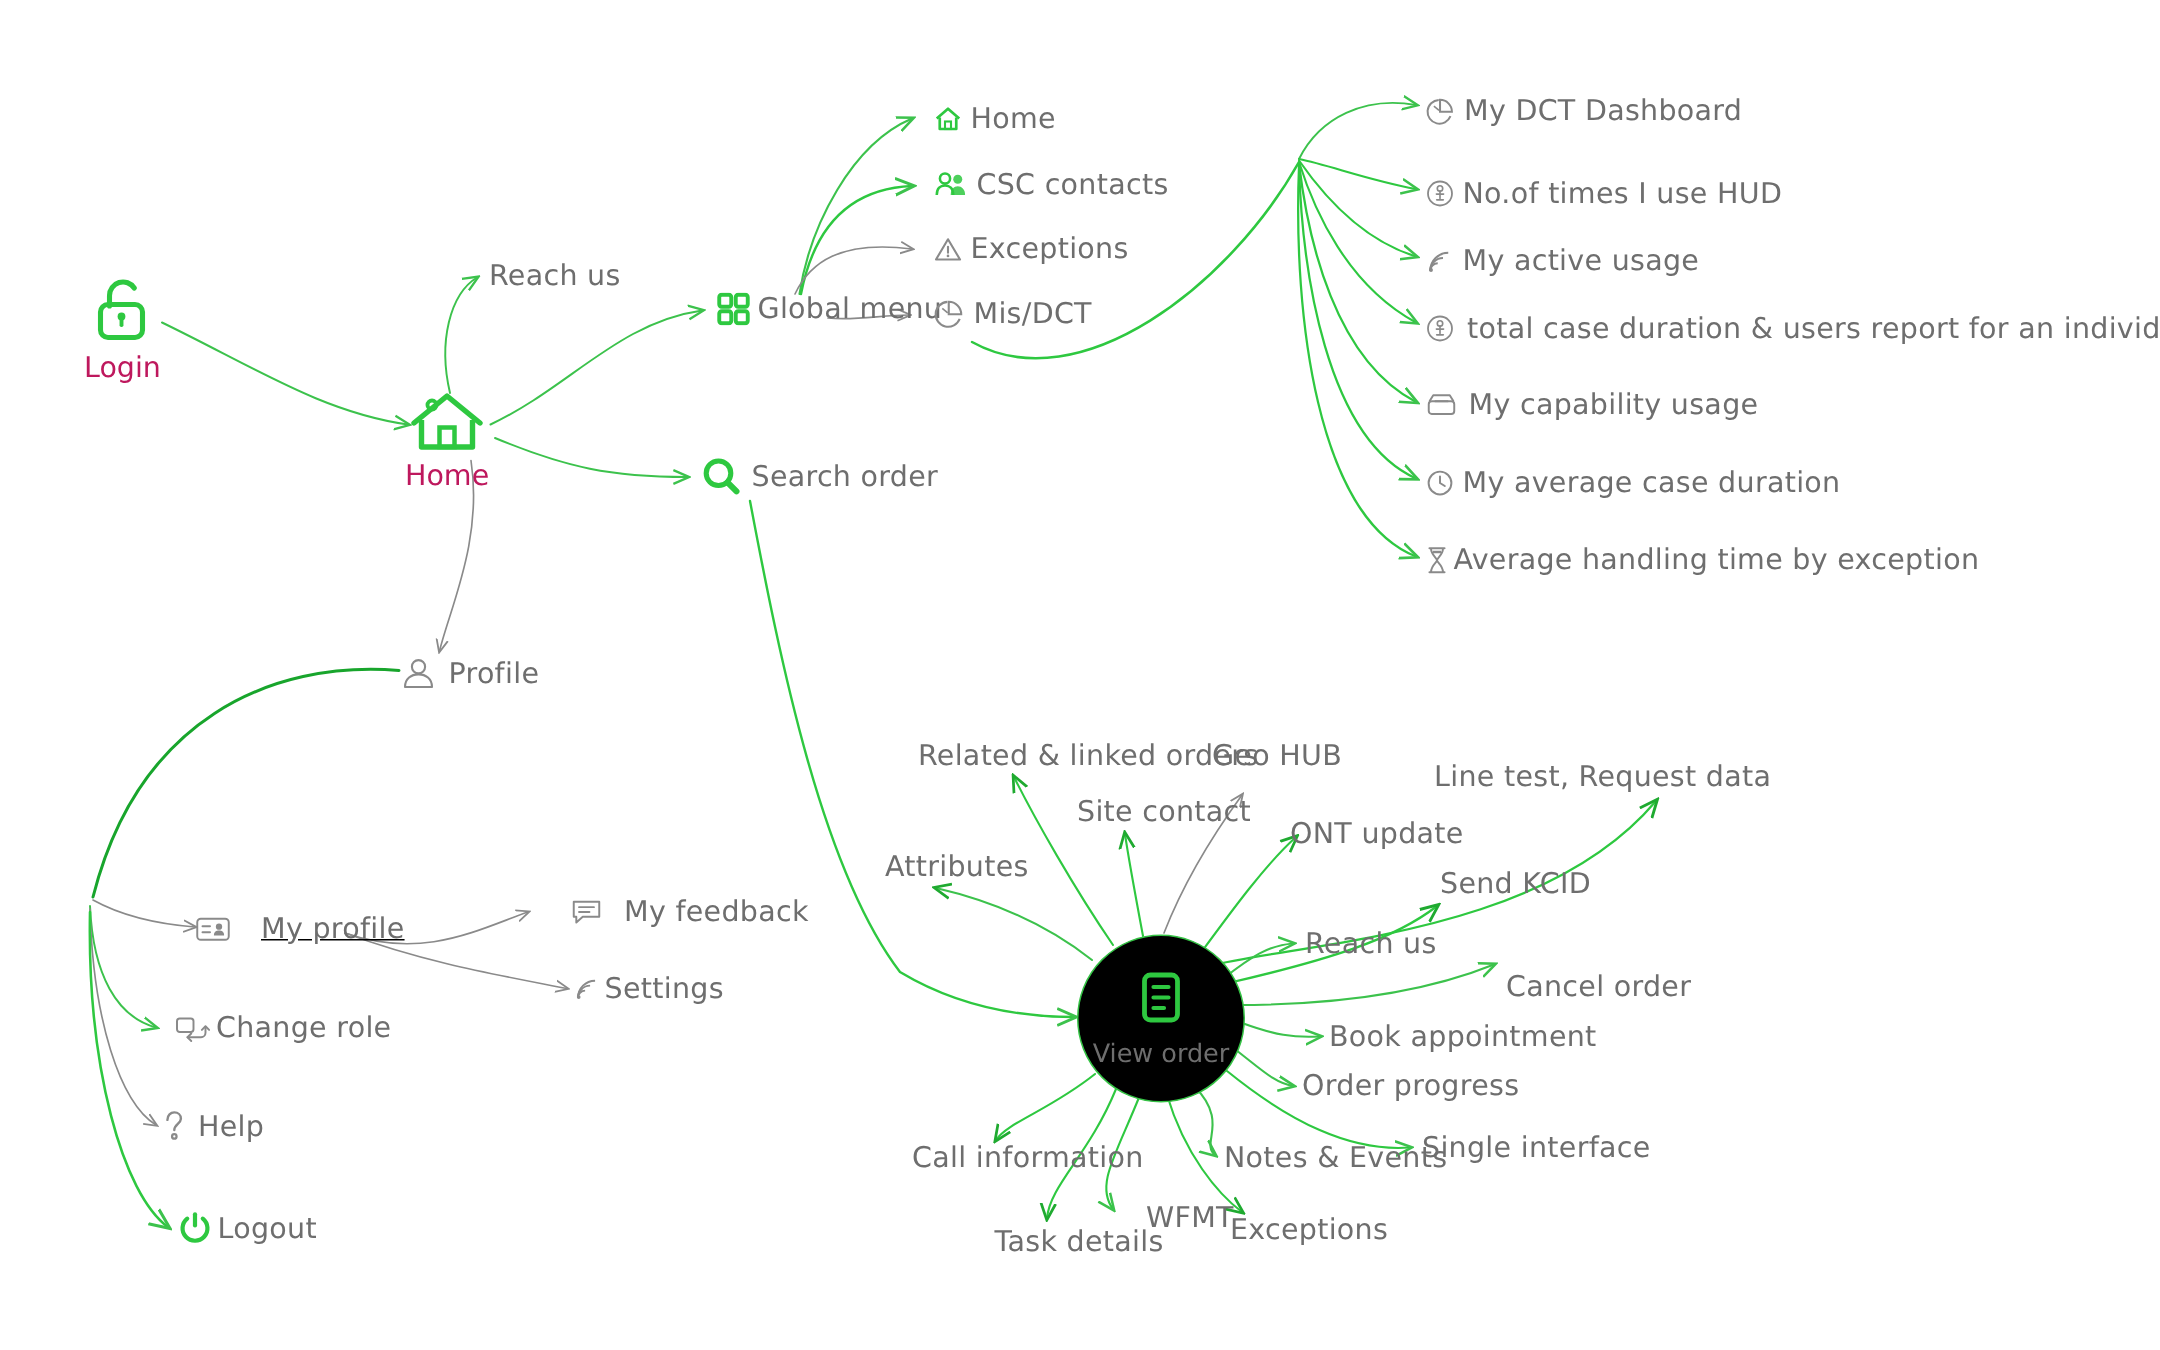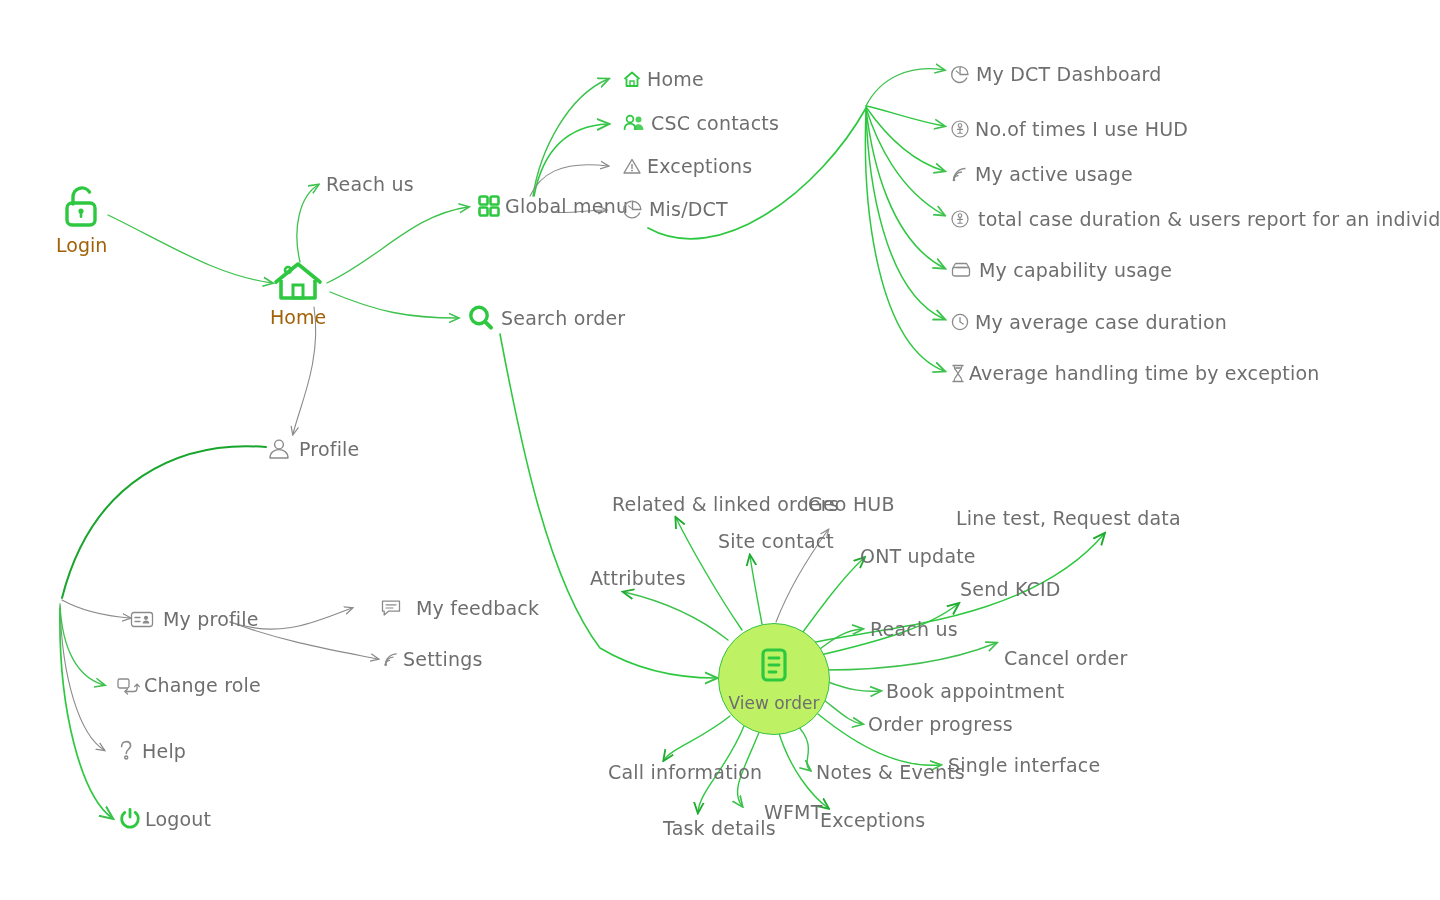--- a/index.html
+++ b/index.html
@@ -8,26 +8,26 @@
     font-family:"DejaVu Sans","Liberation Sans",sans-serif;
   }
   #canvas{position:absolute;inset:0;width:1440px;height:900px;}
   svg.edges{position:absolute;left:0;top:0;width:1440px;height:900px;pointer-events:none;}
   .node{position:absolute;display:flex;align-items:center;gap:5px;white-space:nowrap;}
   .label{color:#6e6e6e;font-size:19px;letter-spacing:.2px;}
   .ico{display:inline-flex;align-items:center;justify-content:center;flex:none;}
   .gicon svg{display:block;}
   .hub{
     position:absolute;width:110px;height:110px;border-radius:50%;
-    border:1.6px solid #35c245;background:#bef264;
+    border:1.6px solid #35c245;background:#000000;
     display:flex;flex-direction:column;align-items:center;justify-content:center;gap:2px;
   }
   .hub .hublabel{color:#6e6e6e;font-size:17px;margin-top:2px;}
   .bignode{position:absolute;display:flex;flex-direction:column;align-items:center;}
-  .bignode .blabel{color:#a16207;font-size:19px;margin-top:2px;}
+  .bignode .blabel{color:#be185d;font-size:19px;margin-top:2px;}
 </style>
 </head>
 <body>
 
 <div id="canvas">
 
   <svg class="edges" viewBox="0 0 1440 900">
     <defs>
       <marker id="ag" markerWidth="9" markerHeight="9" refX="7" refY="4.5" orient="auto">
         <path d="M0,1 L8,4.5 L0,8" fill="none" stroke="#3cc24c" stroke-width="1.2"></path>
@@ -296,21 +296,21 @@
   <div class="node" style="left:266px;top:436px;gap:7px;">
     <span class="ico">
       <svg width="26" height="26" viewBox="0 0 26 26">
         <circle cx="13" cy="8.5" r="4.4" fill="none" stroke="#8a8a8a" stroke-width="1.4"></circle>
         <path d="M4 22 C4 16.4 8.2 13.6 13 13.6 C17.8 13.6 22 16.4 22 22 Z" fill="none" stroke="#8a8a8a" stroke-width="1.4" stroke-linejoin="round"></path>
       </svg>
     </span>
     <span class="label">Profile</span>
   </div>
 
-  <div class="node" style="left:130px;top:608px;gap:9px;">
+  <div class="node" style="left:130px;top:608px;gap:20px;text-decoration:underline;">
     <span class="ico">
       <svg width="24" height="19" viewBox="0 0 24 19">
         <rect x="1.5" y="2.5" width="21" height="14" rx="2.4" fill="none" stroke="#8a8a8a" stroke-width="1.3"></rect>
         <path d="M5 7.5 H10 M5 11.5 H10" stroke="#8a8a8a" stroke-width="1.3" stroke-linecap="round"></path>
         <circle cx="16" cy="7.8" r="2.1" fill="#8a8a8a"></circle>
         <path d="M12.6 13.6 C12.6 11.3 14.2 10.4 16 10.4 C17.8 10.4 19.4 11.3 19.4 13.6 Z" fill="#8a8a8a"></path>
       </svg>
     </span>
     <span class="label">My profile</span>
   </div>
@@ -342,21 +342,21 @@
       <svg width="24" height="20" viewBox="0 0 24 20">
         <rect x="2" y="4" width="11" height="9" rx="1.8" fill="none" stroke="#8a8a8a" stroke-width="1.3"></rect>
         <path d="M9 16.5 H18 A3 3 0 0 0 21 13.5 V9.5" fill="none" stroke="#8a8a8a" stroke-width="1.3" stroke-linecap="round"></path>
         <path d="M11.5 14 L9 16.5 L11.5 19" fill="none" stroke="#8a8a8a" stroke-width="1.3" stroke-linecap="round" stroke-linejoin="round"></path>
         <path d="M18.6 11.6 L21 9.2 L23.4 11.6" fill="none" stroke="#8a8a8a" stroke-width="1.3" stroke-linecap="round" stroke-linejoin="round"></path>
       </svg>
     </span>
     <span class="label">Change role</span>
   </div>
 
-  <div class="node" style="left:118px;top:739px;gap:8px;">
+  <div class="node" style="left:108px;top:739px;gap:8px;">
     <span class="ico">
       <svg width="16" height="24" viewBox="0 0 16 24">
         <path d="M3.6 7.6 C3.6 4.4 5.8 2.6 8.2 2.6 C10.6 2.6 12.6 4.2 12.6 6.8 C12.6 10 8.2 10.6 8.2 14.4" fill="none" stroke="#8a8a8a" stroke-width="1.6" stroke-linecap="round"></path>
         <circle cx="8.2" cy="18.6" r="1.5" fill="none" stroke="#8a8a8a" stroke-width="1.5"></circle>
       </svg>
     </span>
     <span class="label">Help</span>
   </div>
 
   <div class="node" style="left:118px;top:806px;gap:3px;">

